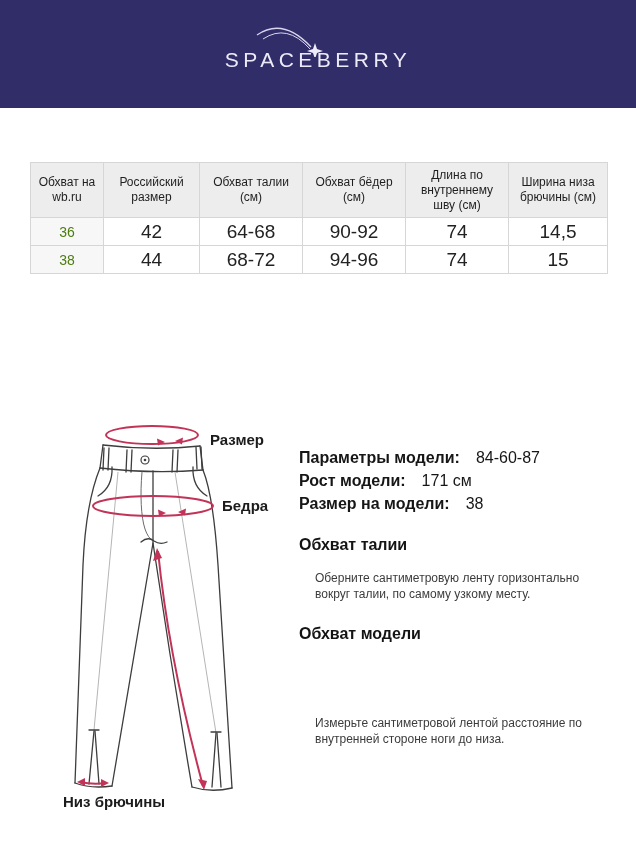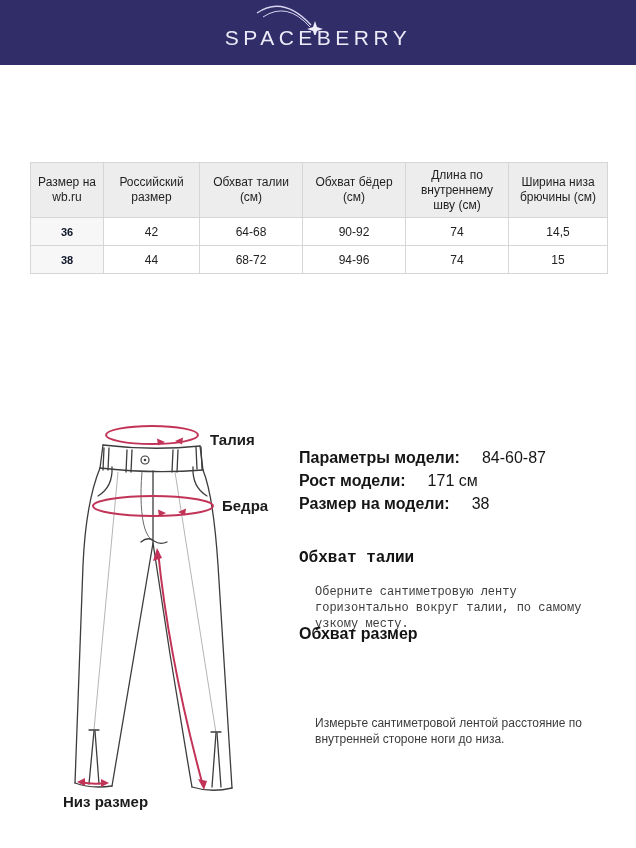--- a/index.html
+++ b/index.html
@@ -12,21 +12,21 @@
   *{box-sizing:border-box;margin:0;padding:0;}
   html,body{background:#ffffff;}
   body{
     font-family:"Liberation Sans","DejaVu Sans",sans-serif;
     width:636px;height:848px;position:relative;overflow:hidden;
   }
   .page{position:absolute;inset:0;width:636px;height:848px;background:#fff;}
 
   
   .brand-header{
-    position:absolute;left:0;top:0;width:636px;height:65px;
+    position:absolute;left:0;top:0;width:636px;height:108px;
     background:var(--navy);
     display:flex;align-items:center;justify-content:center;
   }
   .logo-wrap{position:relative;display:inline-block;}
   .logo-text{
     color:#edeaf8;font-size:21px;font-weight:400;letter-spacing:4.5px;
     line-height:1;padding-top:10px;
   }
   .star-svg{position:absolute;left:28px;top:-18px;pointer-events:none;}
 
@@ -36,48 +36,48 @@
     border-collapse:collapse;table-layout:fixed;
   }
   .size-table th,.size-table td{
     border:1px solid var(--tborder);text-align:center;vertical-align:middle;
   }
   .size-table th{
     background:#ededed;font-size:12px;font-weight:500;color:#1f1f1f;
     line-height:15px;height:55px;padding:4px 3px;
   }
   .size-table td{
-    background:#ffffff;font-size:12px;font-weight:400;color:#222;
+    background:#ffffff;font-size:19px;font-weight:400;color:#222;
     height:28px;padding:2px 3px;
   }
   .size-table td.first{
-    background:#f7f7f7;font-size:11px;font-weight:700;color:#0f172a;
+    background:#f7f7f7;font-size:14px;font-weight:400;color:#4d7c0f;
   }
 
   
   .diagram{position:absolute;left:35px;top:415px;width:260px;height:420px;}
   .diagram svg{position:absolute;left:0;top:0;}
   .dlabel{
     position:absolute;font-size:15px;font-weight:700;color:var(--ink);
     line-height:18px;white-space:nowrap;
   }
   .dlabel.wrap{white-space:normal;}
   .label-waist{left:210px;top:431px;}
   .label-hips{left:222px;top:497px;}
   .label-inseam{left:192px;top:558px;width:105px;}
   .label-hem{left:63px;top:793px;}
 
   
   .model-info{position:absolute;left:299px;top:446px;width:315px;}
   .mi-line{font-size:16px;line-height:23px;color:#161616;}
-  .mi-label{font-weight:700;margin-right:22px;}
+  .mi-label{font-weight:700;margin-right:16px;}
   .mi-value{font-weight:400;}
 
   .measure-section{position:absolute;left:299px;width:313px;}
-  .sec-waist{top:549px;font-family:Liberation Mono, monospace;}
+  .sec-waist{top:535px;}
   .sec-hips{top:624px;}
   .sec-inseam{top:699px;}
   .measure-section h3{
     font-size:16px;font-weight:700;color:#141414;line-height:19px;margin:0 0 5px 0;
   }
   .measure-section p{
     font-size:12px;line-height:16px;color:var(--body);margin:16px;
   }
 </style>
 </head>
@@ -100,21 +100,21 @@
     <colgroup>
       <col style="width:73px">
         <col style="width:96px">
         <col style="width:103px">
       <col style="width:103px">
         <col style="width:103px">
         <col style="width:99px">
     </colgroup>
     <thead>
       <tr>
-        <th>Размер на wb.ru</th>
+        <th>Обхват на wb.ru</th>
         <th>Российский размер</th>
         <th>Обхват талии (см)</th>
         <th>Обхват бёдер (см)</th>
         <th>Длина по внутреннему шву (см)</th>
         <th>Ширина низа брючины (см)</th>
       </tr>
     </thead>
     <tbody>
       <tr>
         <td class="first">36</td>
@@ -198,40 +198,40 @@
         <polygon points="131,98 123,94.5 124,101.5"></polygon>
         <polygon points="143,97 151,93.5 150,100.5"></polygon>
         <polygon points="122,133 118,146 127,143"></polygon>
         <polygon points="169,375 163,364 172,366"></polygon>
         <polygon points="42,367 50,363 50,371"></polygon>
         <polygon points="74,368 66,364 66,372"></polygon>
       </g>
     </svg>
   </div>
 
-  <div class="dlabel label-waist">Талия</div>
+  <div class="dlabel label-waist">Размер</div>
   <div class="dlabel label-hips">Бедра</div>
-  <div class="dlabel label-hem">Низ размер</div>
+  <div class="dlabel label-hem">Низ брючины</div>
 
   <div class="model-info">
     <div class="mi-line">
       <span class="mi-label">Параметры модели:</span><span class="mi-value">84-60-87</span>
     </div>
     <div class="mi-line">
       <span class="mi-label">Рост модели:</span><span class="mi-value">171 см</span>
     </div>
     <div class="mi-line">
       <span class="mi-label">Размер на модели:</span><span class="mi-value">38</span>
     </div>
   </div>
 
   <div class="measure-section sec-waist">
     <h3>Обхват талии</h3>
     <p>Оберните сантиметровую ленту горизонтально вокруг талии, по самому узкому месту.</p>
   </div>
   <div class="measure-section sec-hips">
-    <h3>Обхват размер</h3>
+    <h3>Обхват модели</h3>
   </div>
   <div class="measure-section sec-inseam">
     <p>Измерьте сантиметровой лентой расстояние по внутренней стороне ноги до низа.</p>
   </div>
 
 </div>
 
 </body></html>

